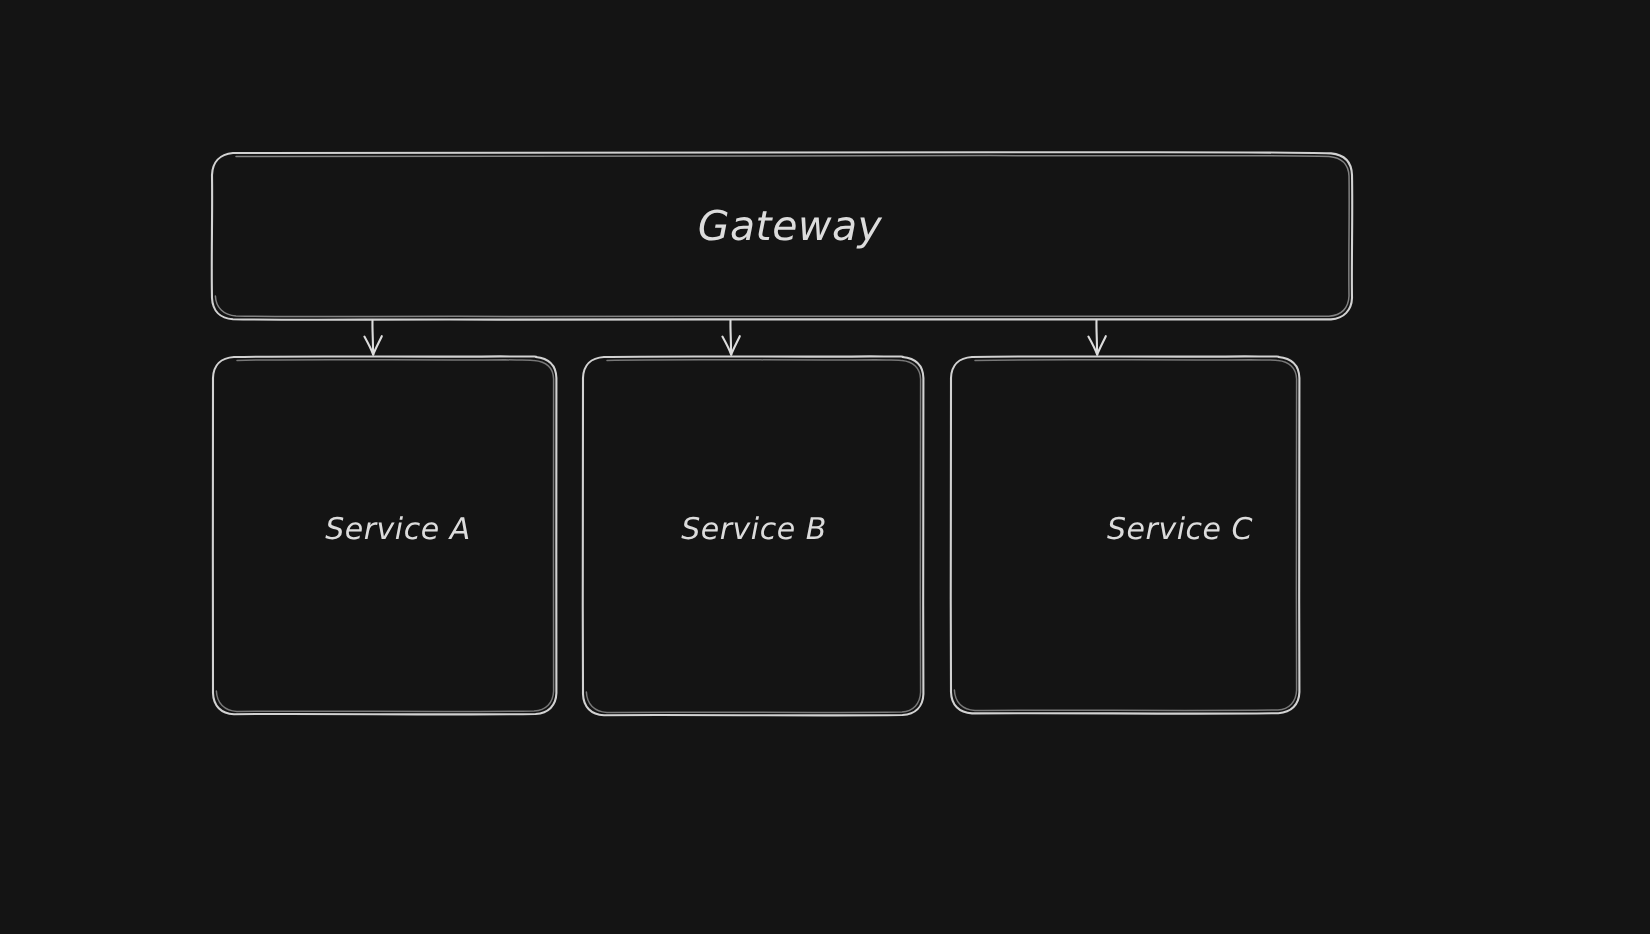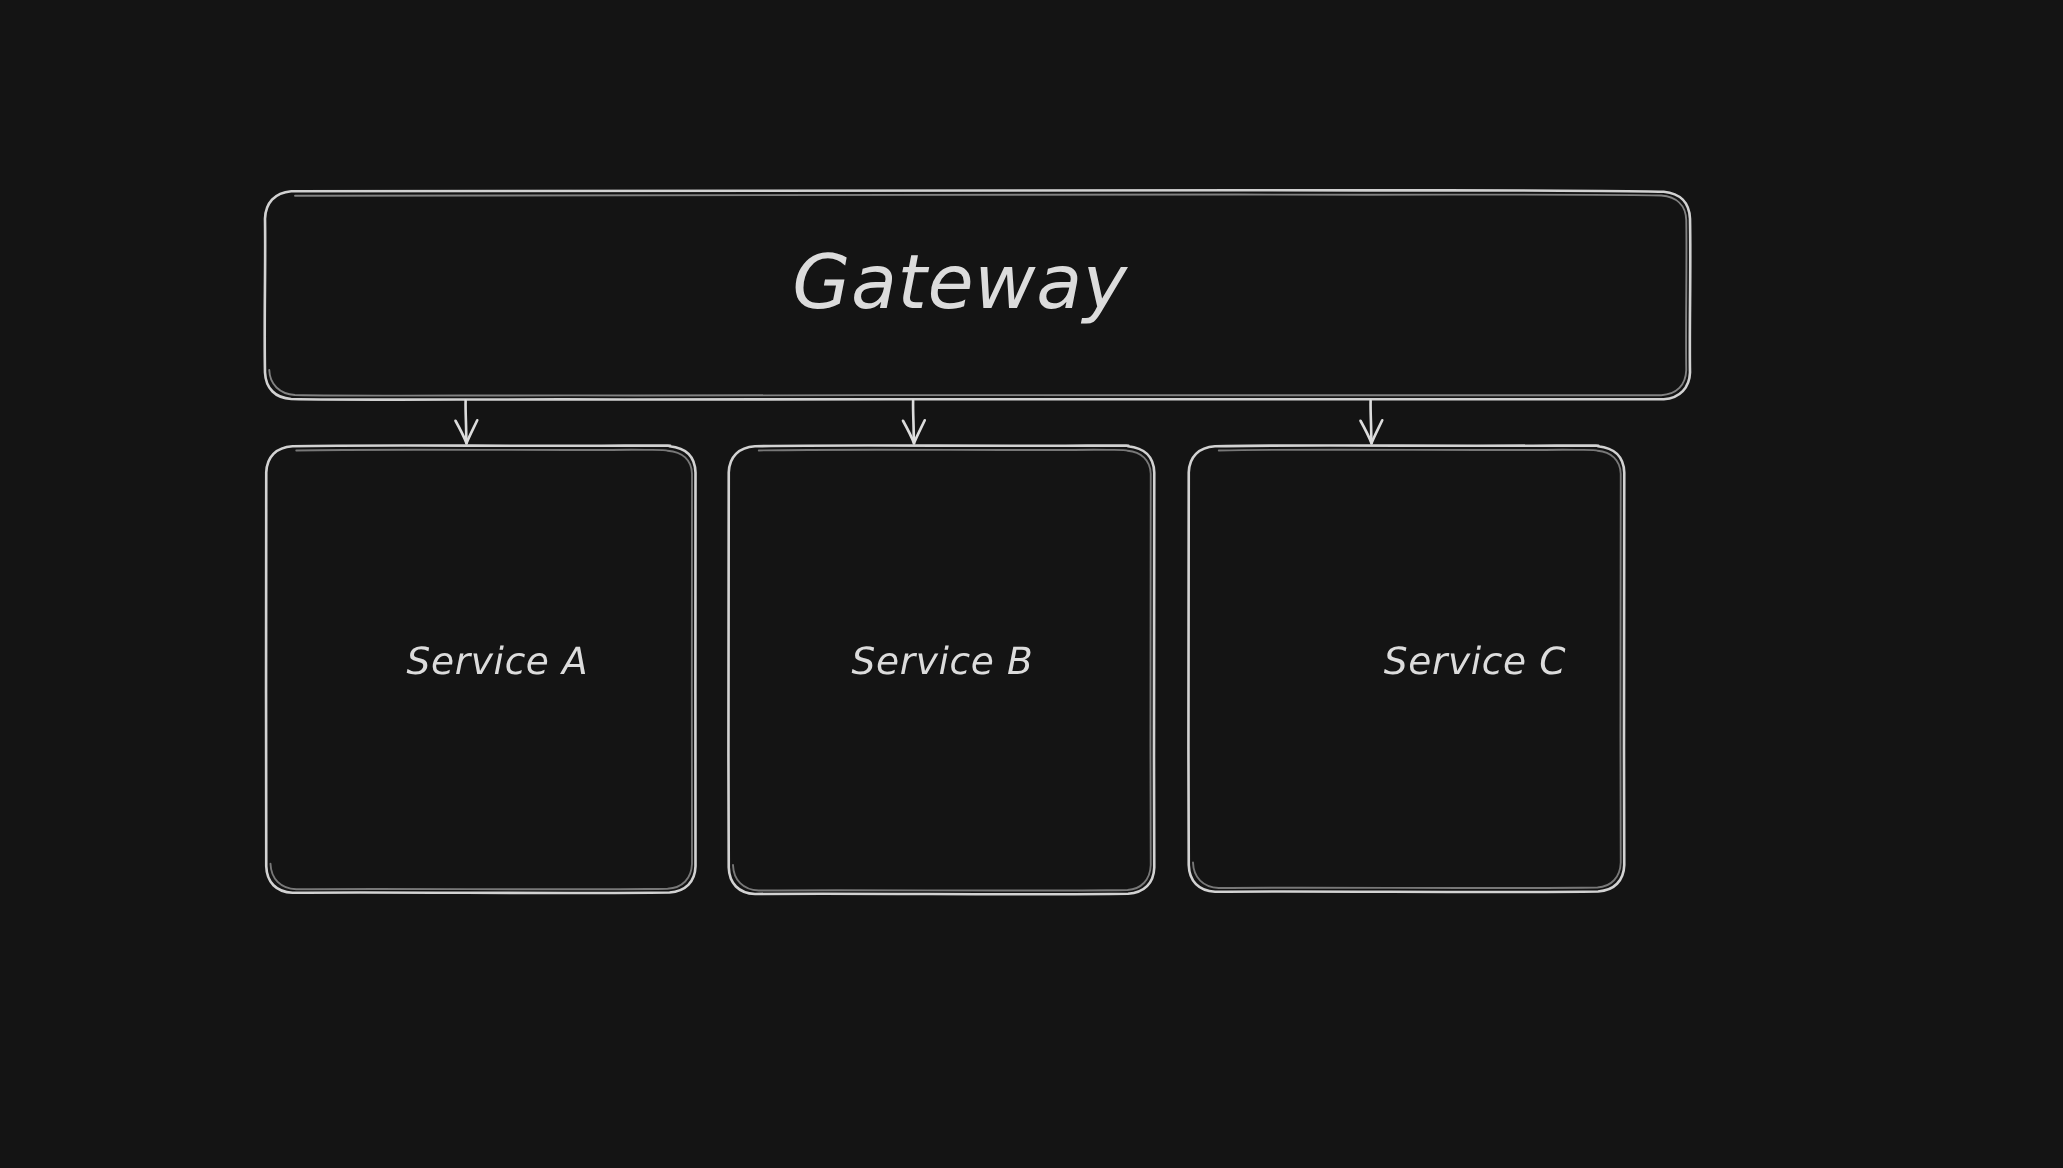--- a/index.html
+++ b/index.html
@@ -34,24 +34,24 @@
     font-family: "DejaVu Sans", "Liberation Sans", sans-serif;
     font-style: italic;
     font-weight: 400;
     letter-spacing: 0.5px;
     white-space: nowrap;
     user-select: none;
     -webkit-font-smoothing: antialiased;
     text-rendering: geometricPrecision;
   }
   #label-gateway {
-    left: 198px;
+    left: 220px;
     top: 198px;
     width: 1140px;
-    font-size: 60px;
+    font-size: 41px;
     line-height: 56px;
   }
   .svc-label {
     top: 512px;
     font-size: 30px;
     line-height: 36px;
   }
   #label-service-a { left: 227px; width: 342px; }
   #label-service-b { left: 583px; width: 342px; }
   #label-service-c { left: 1000px; width: 360px; }

